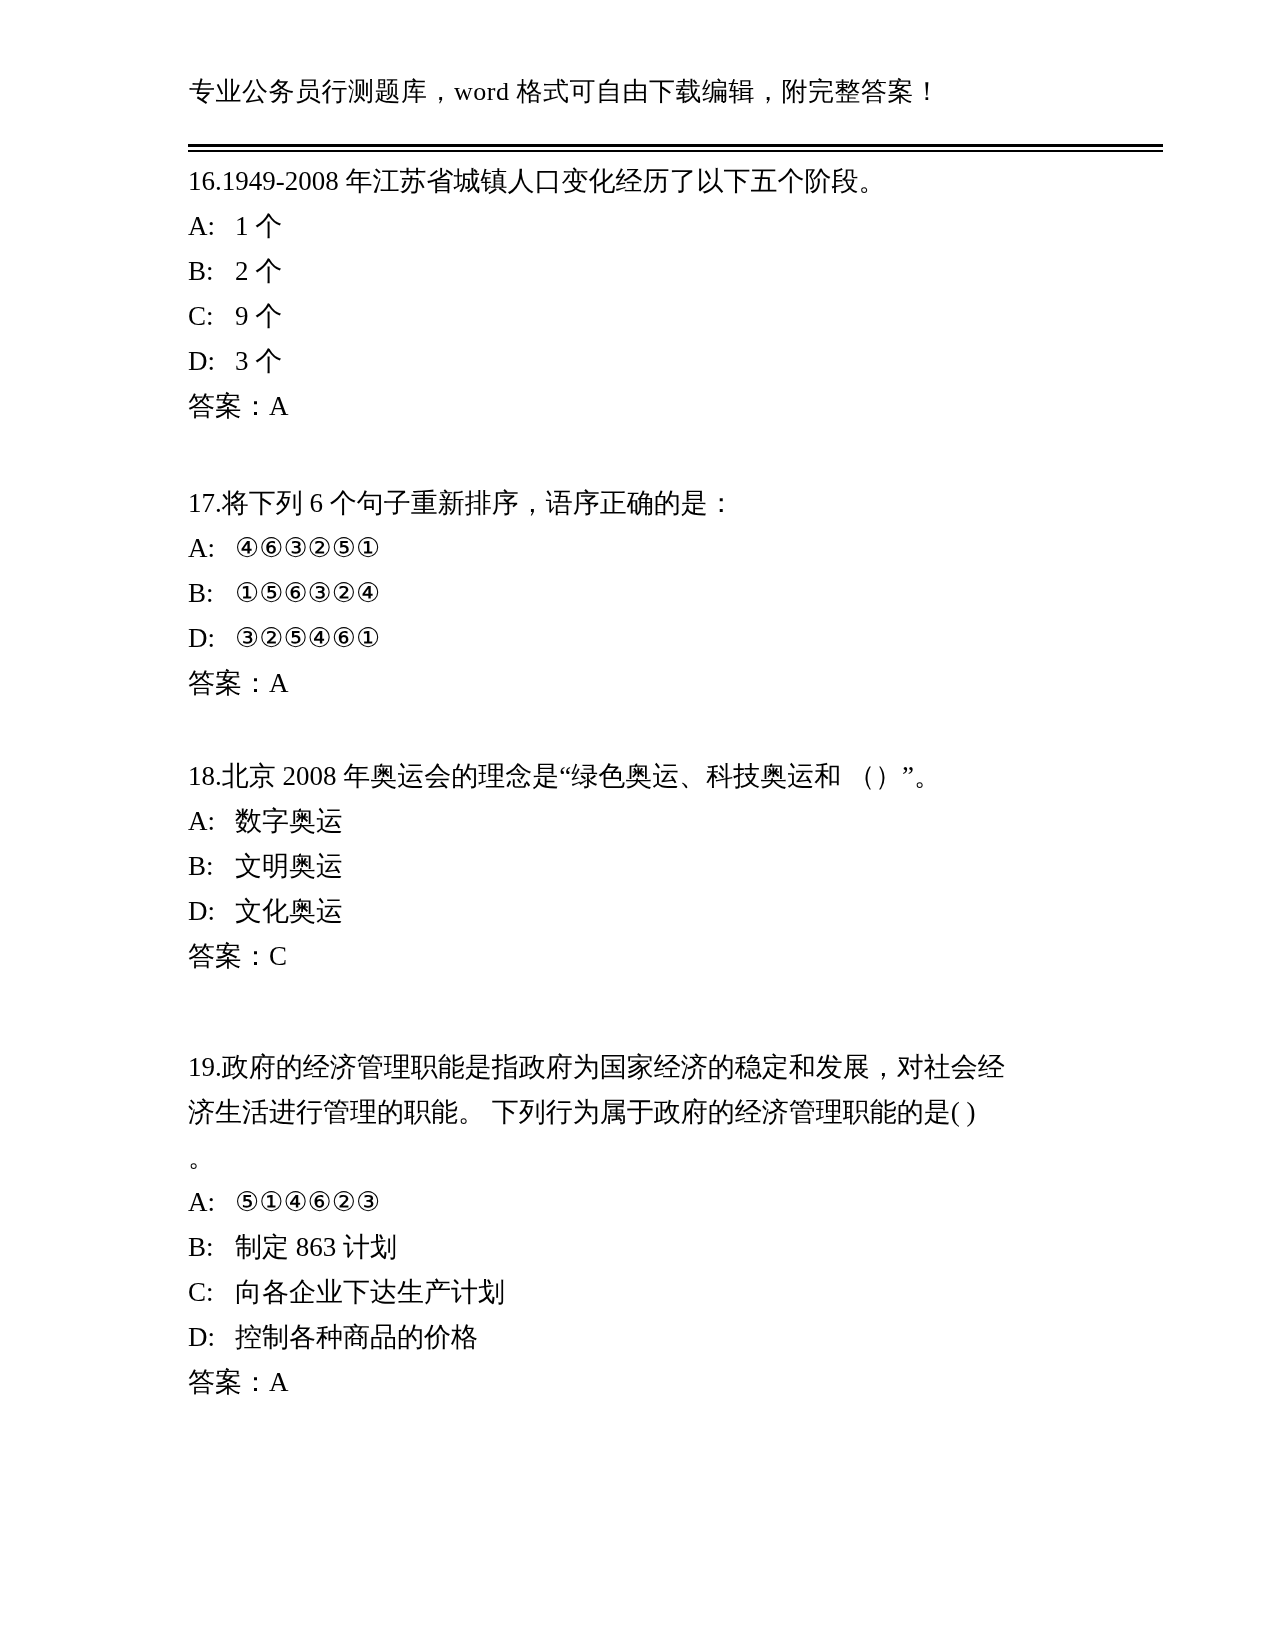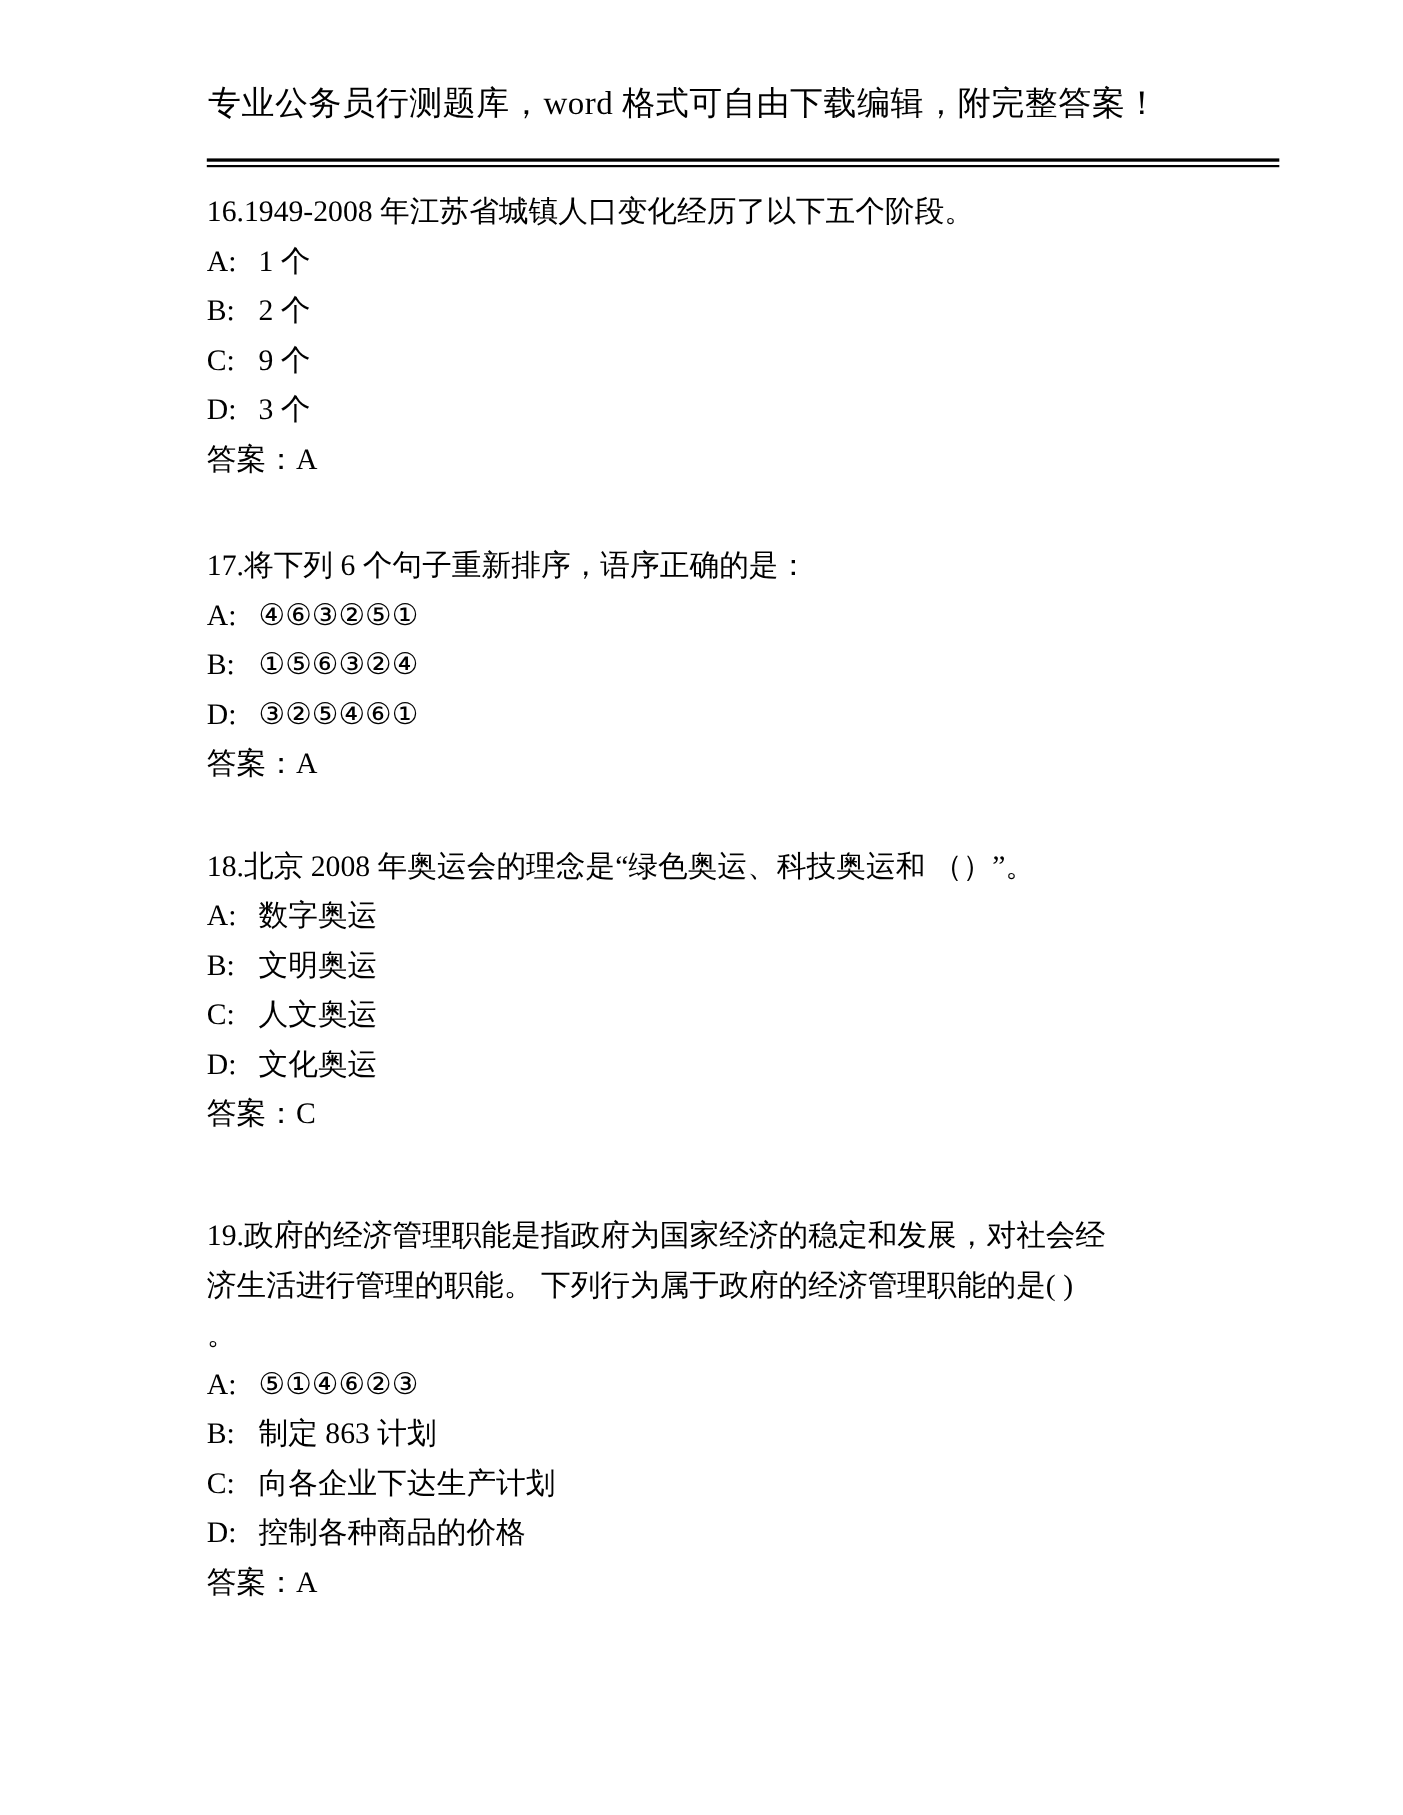--- a/index.html
+++ b/index.html
@@ -12,37 +12,37 @@
     height: 1650px;
     position: relative;
     font-family: "Liberation Serif", "DejaVu Serif", serif;
     color: #000000;
     overflow: hidden;
   }
   .header-note {
     position: absolute;
     left: 189px;
     top: 74px;
-    font-size: 30px;
+    font-size: 26px;
     letter-spacing: 0.5px;
     white-space: nowrap;
   }
   .double-rule {
     position: absolute;
     left: 188px;
     top: 144px;
     width: 975px;
     height: 3px;
     border-top: 3px solid #000000;
     border-bottom: 2px solid #000000;
   }
   .questions {
     position: absolute;
     left: 188px;
-    top: 170px;
+    top: 159px;
     width: 960px;
   }
   .question { margin-bottom: 52px; }
   .question:nth-child(2) { margin-bottom: 48px; }
   .question:nth-child(3) { margin-bottom: 66px; }
   .stem-line,
   .option-row,
   .answer-line {
     font-size: 27px;
     line-height: 45px;
@@ -71,21 +71,20 @@
       <div class="stem-line">17.将下列 6 个句子重新排序，语序正确的是：</div>
       <div class="option-row"><span class="option-label">A:</span><span class="option-text">④⑥③②⑤①</span></div>
       <div class="option-row"><span class="option-label">B:</span><span class="option-text">①⑤⑥③②④</span></div>
       <div class="option-row"><span class="option-label">D:</span><span class="option-text">③②⑤④⑥①</span></div>
       <div class="answer-line"><span class="answer-prefix">答案：</span><span class="answer-value">A</span></div>
     </div>
     <div class="question">
       <div class="stem-line">18.北京 2008 年奥运会的理念是“绿色奥运、科技奥运和 （）”。</div>
       <div class="option-row"><span class="option-label">A:</span><span class="option-text">数字奥运</span></div>
       <div class="option-row"><span class="option-label">B:</span><span class="option-text">文明奥运</span></div>
-      <div class="option-row"><span class="option-label">C:</span><span class="option-text">人文奥运</span></div>
       <div class="option-row"><span class="option-label">D:</span><span class="option-text">文化奥运</span></div>
       <div class="answer-line"><span class="answer-prefix">答案：</span><span class="answer-value">C</span></div>
     </div>
     <div class="question">
       <div class="stem-line">19.政府的经济管理职能是指政府为国家经济的稳定和发展，对社会经</div>
       <div class="stem-line">济生活进行管理的职能。 下列行为属于政府的经济管理职能的是( )</div>
       <div class="stem-line">。</div>
       <div class="option-row"><span class="option-label">A:</span><span class="option-text">⑤①④⑥②③</span></div>
       <div class="option-row"><span class="option-label">B:</span><span class="option-text">制定 863 计划</span></div>
       <div class="option-row"><span class="option-label">C:</span><span class="option-text">向各企业下达生产计划</span></div>

